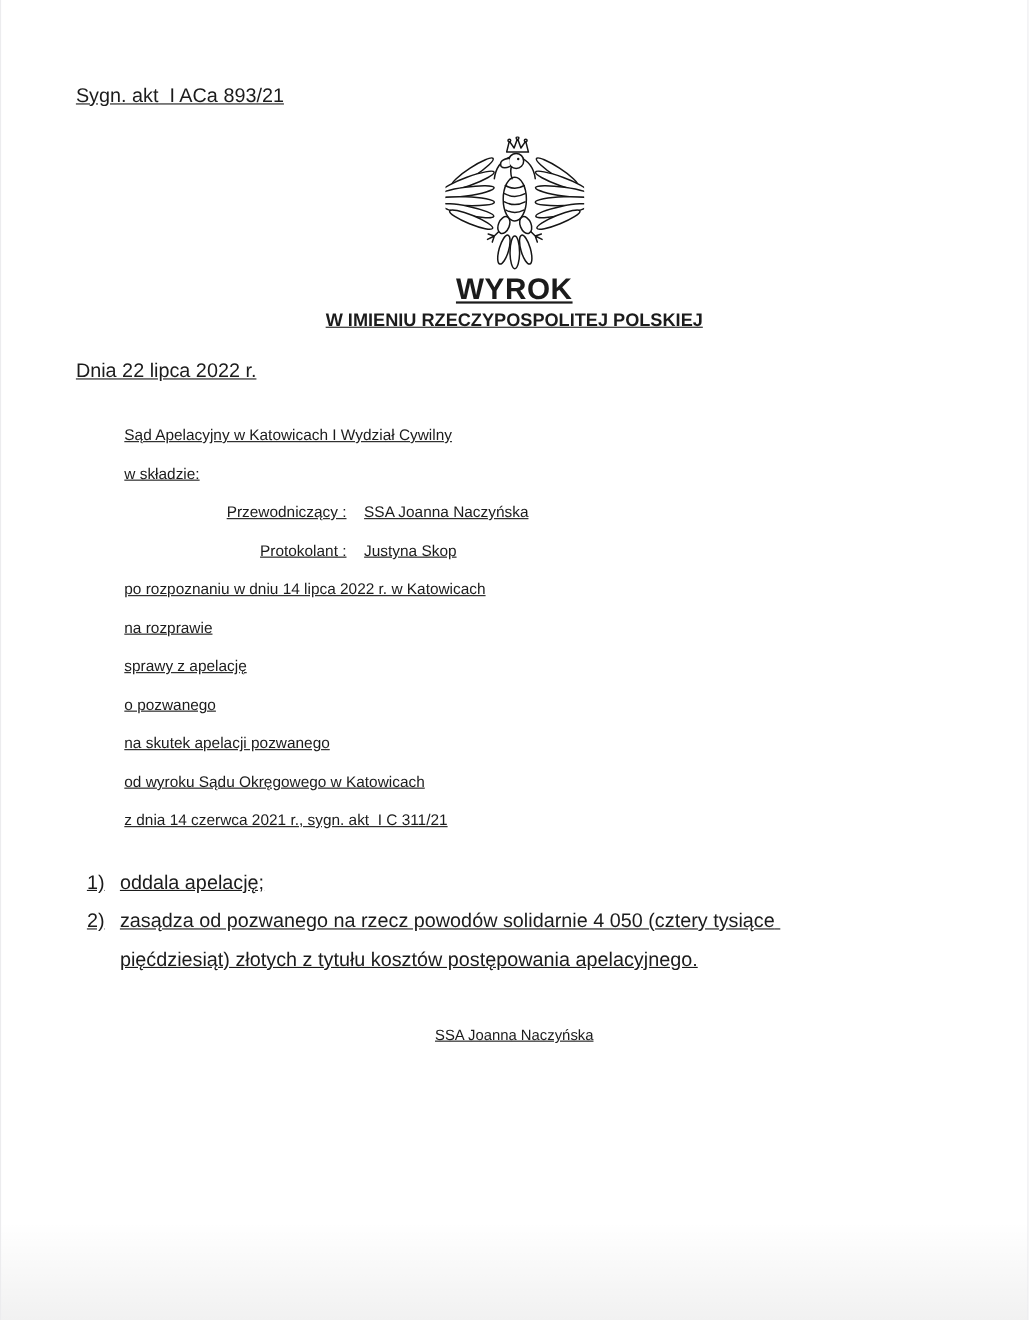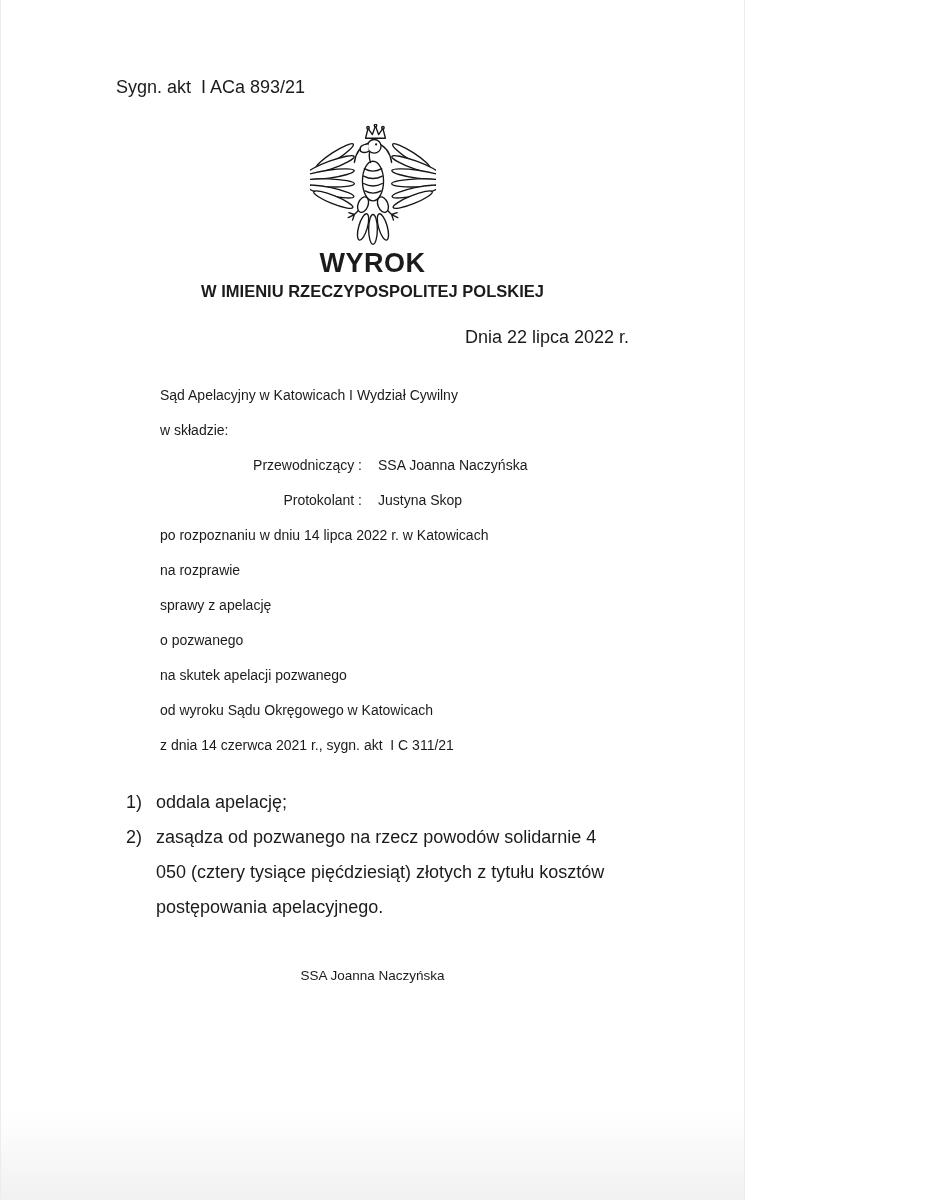--- a/index.html
+++ b/index.html
@@ -6,25 +6,26 @@
   html, body { background: #ffffff; }
   body {
     width: 935px; height: 1200px;
     font-family: "Liberation Sans", "DejaVu Sans", sans-serif;
     color: #1b1b1b;
     position: relative;
     overflow: hidden;
   }
   .page {
     position: relative;
-    width: 745px; height: 1200px;
-    padding: 0 115px;
+    width: 935px; height: 1200px;
+    padding: 0 68px;
     border-left: 1px solid #ececee;
     border-right: 1px solid #ececee;
     background: #ffffff;
+    text-decoration: underline;
   }
   .page-bottom-shade {
     position: absolute; left: 0; right: 0; bottom: 0; height: 90px;
     background: linear-gradient(to bottom, rgba(0,0,0,0) 0%, rgba(0,0,0,0.055) 100%);
     pointer-events: none;
   }
   .t { white-space: pre-wrap; }
   .case-number {
     padding-top: 76px;
     font-size: 18px;
@@ -44,21 +45,21 @@
   }
   .subtitle {
     margin-top: 3px;
     text-align: center;
     font-size: 16.5px;
     font-weight: bold;
     line-height: 21px;
   }
   .date-line {
     margin-top: 24px;
-    text-align: right;
+    text-align: left;
     font-size: 18px;
     line-height: 22px;
   }
   .doc-body {
     margin-top: 30px;
     font-size: 14px;
     line-height: 35px;
     max-width: 715px;
     margin-left: 44px;
   }

